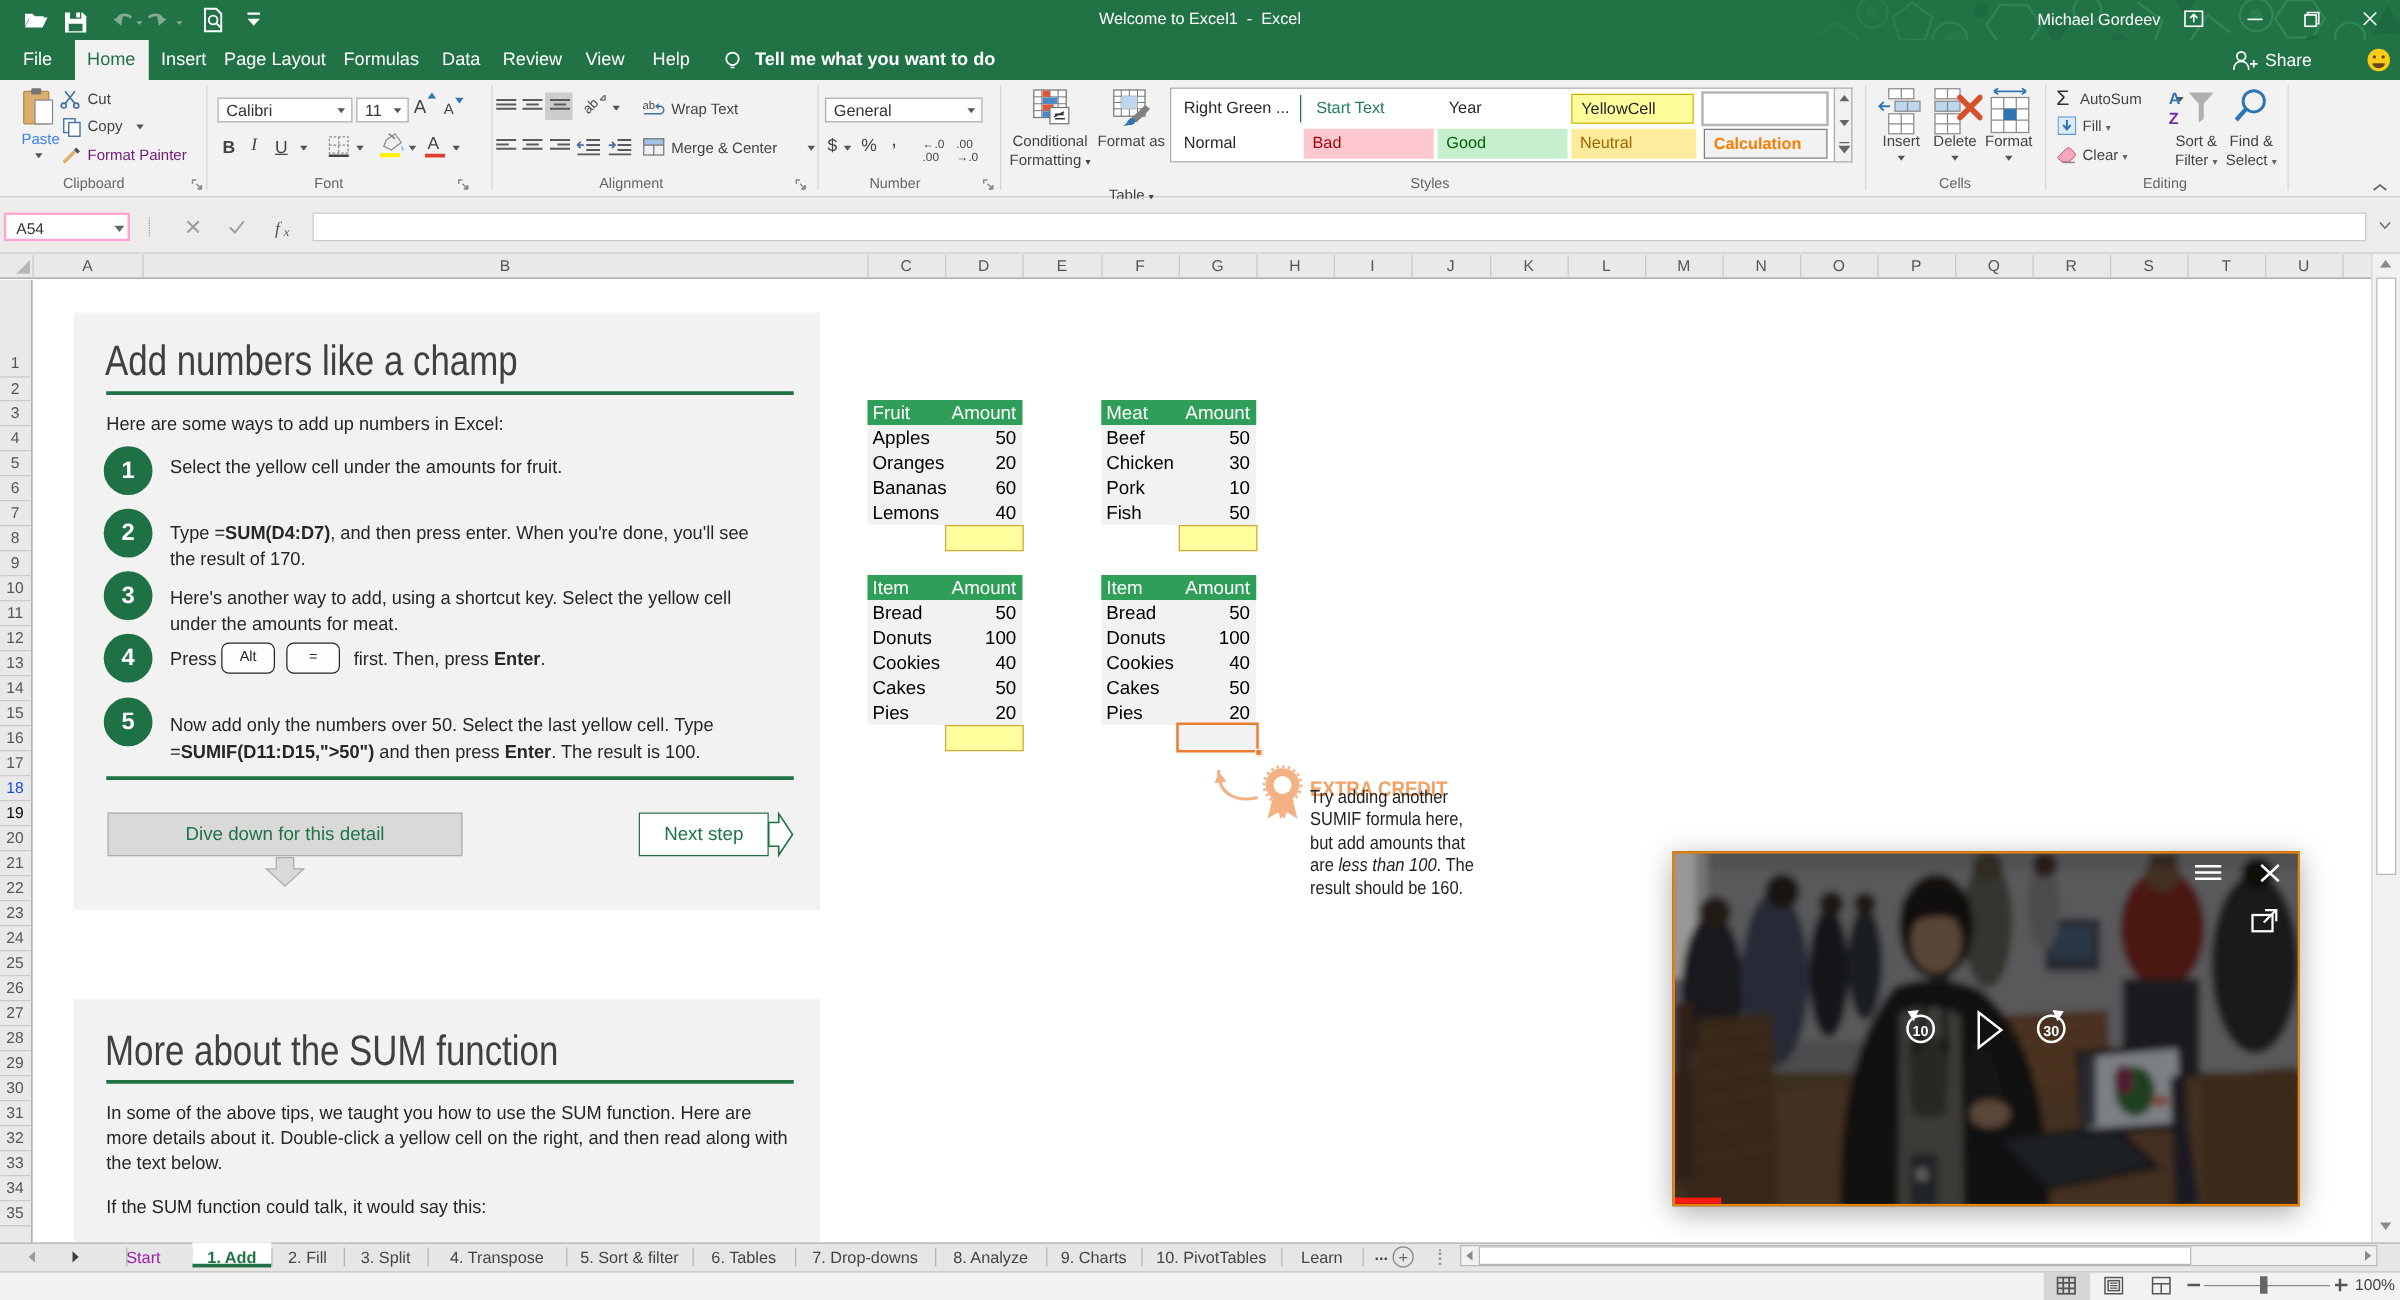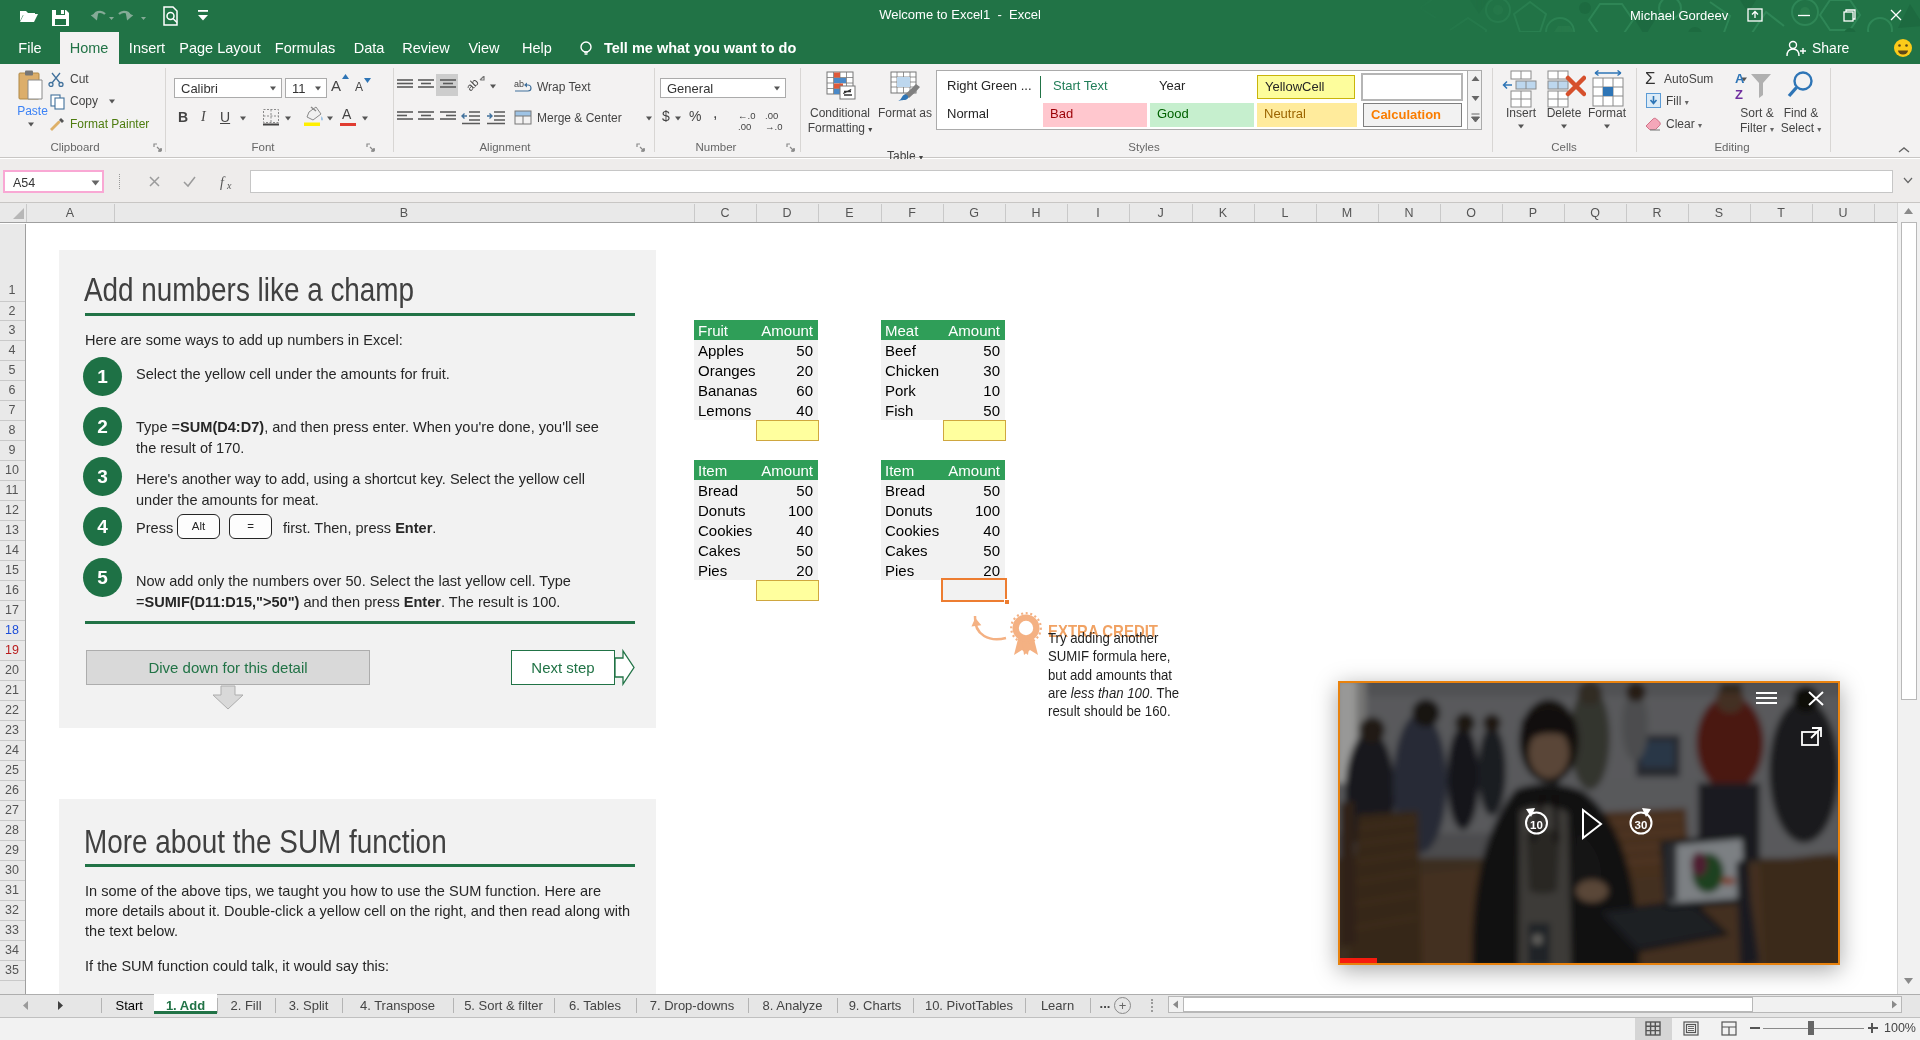--- a/index.html
+++ b/index.html
@@ -189,21 +189,21 @@
     </g>
   </svg>
 <div class="ab tt" style="left:70px;top:94px;font-size:12px;color:#444;">Copy</div>
 <svg class="ab" style="left:108px;top:99px;" width="8" height="5" viewBox="0 0 8 5">
     <path d="M1 0.5 h6 l-3 4 z" fill="#555"></path>
   </svg>
 <svg class="ab" style="left:48px;top:117px;" width="18" height="16" viewBox="0 0 18 16">
 <path d="M2 12 l8 -8 c1 -1 3 1 2 2 l-8 8 z" fill="#deb068"></path>
     <path d="M11 3 l3 3 2 -2 -3 -3 z" fill="#555"></path>
   </svg>
-<div class="ab tt" style="left:70px;top:117px;font-size:12px;color:#4d7c0f;">Format Painter</div>
+<div class="ab tt" style="left:70px;top:117px;font-size:12px;color:#701a75;">Format Painter</div>
 <div class="ab" style="left:174px;top:78px;width:108px;height:20px;background:#fff;border:1px solid #ababab;font-size:13px;color:#333;padding:2px 0 0 6px;">Calibri</div>
 <svg class="ab" style="left:269px;top:86px;" width="8" height="5" viewBox="0 0 8 5">
     <path d="M1 0.5 h6 l-3 4 z" fill="#555"></path>
   </svg>
 <div class="ab" style="left:285px;top:78px;width:42px;height:20px;background:#fff;border:1px solid #ababab;font-size:13px;color:#333;padding:2px 0 0 6px;">11</div>
 <svg class="ab" style="left:314px;top:86px;" width="8" height="5" viewBox="0 0 8 5">
     <path d="M1 0.5 h6 l-3 4 z" fill="#555"></path>
   </svg>
 <div class="ab tt" style="left:331px;top:77px;font-size:15px;color:#444;">A</div>
 <div class="ab tt" style="left:355px;top:80px;font-size:12px;color:#444;">A</div>
@@ -523,21 +523,21 @@
 <div class="ab" style="left:0;top:443px;width:24px;text-align:center;font-size:12.5px;color:#555;">9</div>
 <div class="ab" style="left:0;top:463px;width:24px;text-align:center;font-size:12.5px;color:#555;">10</div>
 <div class="ab" style="left:0;top:483px;width:24px;text-align:center;font-size:12.5px;color:#555;">11</div>
 <div class="ab" style="left:0;top:503px;width:24px;text-align:center;font-size:12.5px;color:#555;">12</div>
 <div class="ab" style="left:0;top:523px;width:24px;text-align:center;font-size:12.5px;color:#555;">13</div>
 <div class="ab" style="left:0;top:543px;width:24px;text-align:center;font-size:12.5px;color:#555;">14</div>
 <div class="ab" style="left:0;top:563px;width:24px;text-align:center;font-size:12.5px;color:#555;">15</div>
 <div class="ab" style="left:0;top:583px;width:24px;text-align:center;font-size:12.5px;color:#555;">16</div>
 <div class="ab" style="left:0;top:603px;width:24px;text-align:center;font-size:12.5px;color:#555;">17</div>
 <div class="ab" style="left:0;top:623px;width:24px;text-align:center;font-size:12.5px;color:#1d4ed8;">18</div>
-<div class="ab" style="left:0;top:643px;width:24px;text-align:center;font-size:12.5px;color:#b91c1c;">19</div>
+<div class="ab" style="left:0;top:643px;width:24px;text-align:center;font-size:12.5px;color:#000000;">19</div>
 <div class="ab" style="left:0;top:663px;width:24px;text-align:center;font-size:12.5px;color:#555;">20</div>
 <div class="ab" style="left:0;top:683px;width:24px;text-align:center;font-size:12.5px;color:#555;">21</div>
 <div class="ab" style="left:0;top:703px;width:24px;text-align:center;font-size:12.5px;color:#555;">22</div>
 <div class="ab" style="left:0;top:723px;width:24px;text-align:center;font-size:12.5px;color:#555;">23</div>
 <div class="ab" style="left:0;top:743px;width:24px;text-align:center;font-size:12.5px;color:#555;">24</div>
 <div class="ab" style="left:0;top:763px;width:24px;text-align:center;font-size:12.5px;color:#555;">25</div>
 <div class="ab" style="left:0;top:783px;width:24px;text-align:center;font-size:12.5px;color:#555;">26</div>
 <div class="ab" style="left:0;top:803px;width:24px;text-align:center;font-size:12.5px;color:#555;">27</div>
 <div class="ab" style="left:0;top:823px;width:24px;text-align:center;font-size:12.5px;color:#555;">28</div>
 <div class="ab" style="left:0;top:843px;width:24px;text-align:center;font-size:12.5px;color:#555;">29</div>
@@ -806,21 +806,21 @@
 <div class="ab" style="left:275px;top:998px;width:1px;height:15px;background:#b4b4b4;"></div>
 <div class="ab" style="left:342px;top:998px;width:1px;height:15px;background:#b4b4b4;"></div>
 <div class="ab" style="left:453px;top:998px;width:1px;height:15px;background:#b4b4b4;"></div>
 <div class="ab" style="left:554px;top:998px;width:1px;height:15px;background:#b4b4b4;"></div>
 <div class="ab" style="left:636px;top:998px;width:1px;height:15px;background:#b4b4b4;"></div>
 <div class="ab" style="left:748px;top:998px;width:1px;height:15px;background:#b4b4b4;"></div>
 <div class="ab" style="left:837px;top:998px;width:1px;height:15px;background:#b4b4b4;"></div>
 <div class="ab" style="left:913px;top:998px;width:1px;height:15px;background:#b4b4b4;"></div>
 <div class="ab" style="left:1025px;top:998px;width:1px;height:15px;background:#b4b4b4;"></div>
 <div class="ab" style="left:1090px;top:998px;width:1px;height:15px;background:#b4b4b4;"></div>
-<div class="ab tt" style="left:101px;top:998px;width:42px;text-align:right;font-size:13px;color:#000000;">Start</div>
+<div class="ab tt" style="left:101px;top:998px;width:42px;text-align:left;font-size:13px;color:#a21caf;">Start</div>
 <div class="ab" style="left:154px;top:994px;width:63px;height:20px;background:#fff;border-bottom:3px solid #217346;"></div>
 <div class="ab tt" style="left:154px;top:998px;width:63px;text-align:center;font-size:13px;font-weight:bold;color:#217346;">1. Add</div>
 <div class="ab tt" style="left:217px;top:998px;width:58px;text-align:center;font-size:13px;color:#444;">2. Fill</div>
 <div class="ab tt" style="left:275px;top:998px;width:67px;text-align:center;font-size:13px;color:#444;">3. Split</div>
 <div class="ab tt" style="left:342px;top:998px;width:111px;text-align:center;font-size:13px;color:#444;">4. Transpose</div>
 <div class="ab tt" style="left:453px;top:998px;width:101px;text-align:center;font-size:13px;color:#444;">5. Sort &amp; filter</div>
 <div class="ab tt" style="left:554px;top:998px;width:82px;text-align:center;font-size:13px;color:#444;">6. Tables</div>
 <div class="ab tt" style="left:636px;top:998px;width:112px;text-align:center;font-size:13px;color:#444;">7. Drop-downs</div>
 <div class="ab tt" style="left:748px;top:998px;width:89px;text-align:center;font-size:13px;color:#444;">8. Analyze</div>
 <div class="ab tt" style="left:837px;top:998px;width:76px;text-align:center;font-size:13px;color:#444;">9. Charts</div>

